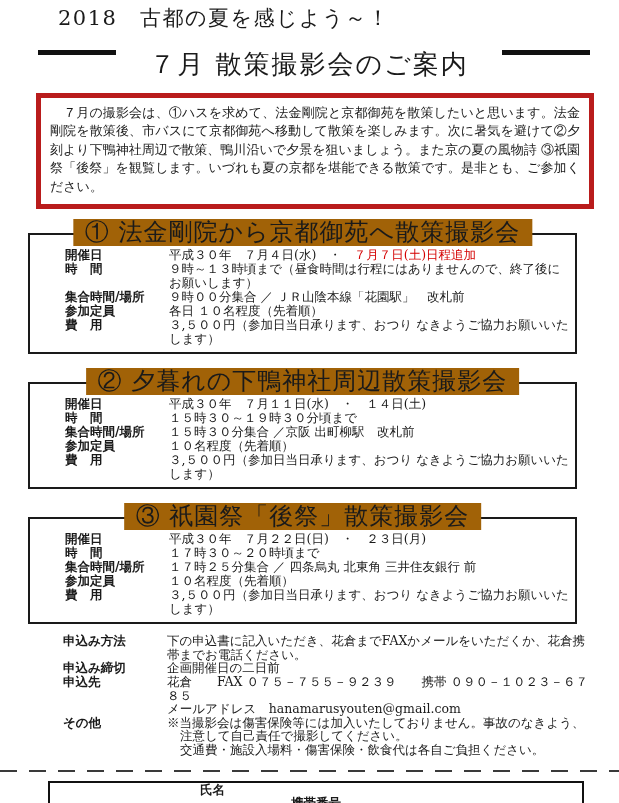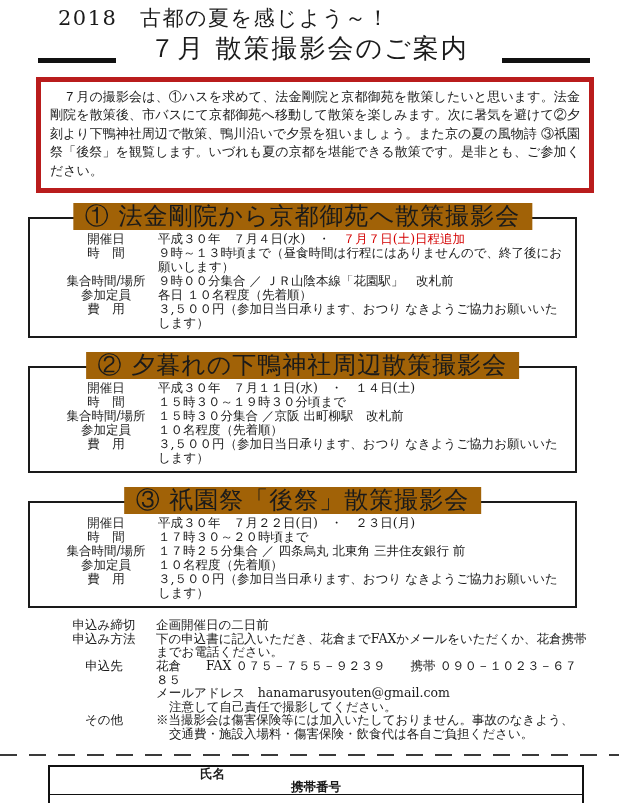--- a/index.html
+++ b/index.html
@@ -7,21 +7,21 @@
     width:619px;height:803px;overflow:hidden;background:#ffffff;color:#1a1a1a;
     font-family:"DejaVu Serif","Liberation Serif",serif;
     font-size:12.5px;line-height:1.1;
     -webkit-font-smoothing:antialiased;
   }
   .page{position:relative;width:619px;height:750px;}
 
   
   .header{padding-top:7px;}
   .title1{margin-left:58px;font-size:21px;letter-spacing:1.5px;}
-  .title2row{display:flex;align-items:flex-end;margin-top:4px;}
+  .title2row{display:flex;align-items:flex-start;margin-top:20px;}
   .rule{height:5px;background:#111;flex:none;}
   .rule-left{width:78px;margin-left:38px;}
   .rule-right{width:88px;margin-right:29px;}
   .title2{flex:1;text-align:center;font-size:26px;letter-spacing:2px;white-space:nowrap;}
 
   
   .intro{
     margin:14px 25px 0 36px;border:5px solid #b91c1c;
     padding:6px 9px 8px;font-size:13px;line-height:18.5px;text-align:justify;
   }
@@ -30,21 +30,21 @@
   .section{
     position:relative;margin:24px 42px 0 28px;border:2px solid #1a1a1a;
     padding:13px 6px 6px 0;
   }
   .section+.section{margin-top:28px;}
   .legend{
     position:absolute;top:-16px;left:50%;transform:translateX(-50%);
     background:#a16207;padding:0 12px;font-size:24px;letter-spacing:1px;white-space:nowrap;
   }
   .drow{display:flex;line-height:14px;}
-  .dlabel{flex:none;width:104px;padding-left:24px;font-weight:normal;text-align:center;}
+  .dlabel{flex:none;width:104px;padding-left:35px;font-weight:bold;}
   .dval{flex:1;}
   .red{color:var(--accent-red,#d40000);}
 
   
   .apply{margin:10px 30px 0 28px;}
   .apply .drow{line-height:13.6px;}
   .ind{padding-left:13px;}
 
   
   .dash{
@@ -148,42 +148,42 @@
       <span class="dval">１０名程度（先着順）</span>
     </div>
     <div class="drow">
       <span class="dlabel">費　用</span>
       <span class="dval">３,５００円（参加日当日承ります、おつり なきようご協力お願いいたします）</span>
     </div>
   </div>
 
   <div class="apply">
     <div class="drow">
+      <span class="dlabel">申込み方法</span>
+      <span class="dval">下の申込書に記入いただき、花倉までFAXかメールをいただくか、花倉携帯までお電話ください。</span>
+    </div>
+    <div class="drow">
       <span class="dlabel">申込み締切</span>
       <span class="dval">企画開催日の二日前</span>
     </div>
     <div class="drow">
-      <span class="dlabel">申込み方法</span>
-      <span class="dval">下の申込書に記入いただき、花倉までFAXかメールをいただくか、花倉携帯までお電話ください。</span>
-    </div>
-    <div class="drow">
       <span class="dlabel">申込先</span>
       <span class="dval">花倉　　FAX ０７５－７５５－９２３９　　携帯 ０９０－１０２３－６７８５</span>
     </div>
     <div class="drow">
       <span class="dlabel"></span>
       <span class="dval">メールアドレス　hanamarusyouten@gmail.com</span>
     </div>
     <div class="drow">
+      <span class="dlabel">その他</span>
+      <span class="dval">※当撮影会は傷害保険等には加入いたしておりません。事故のなきよう、</span>
+    </div>
+    <div class="drow">
       <span class="dlabel"></span>
       <span class="dval ind">注意して自己責任で撮影してください。</span>
-    </div>
-    <div class="drow">
-      <span class="dlabel">その他</span>
-      <span class="dval">※当撮影会は傷害保険等には加入いたしておりません。事故のなきよう、</span>
     </div>
     <div class="drow">
       <span class="dlabel"></span>
       <span class="dval ind">交通費・施設入場料・傷害保険・飲食代は各自ご負担ください。</span>
     </div>
   </div>
 
   <div class="dash"></div>
 
   <div class="formtable">

